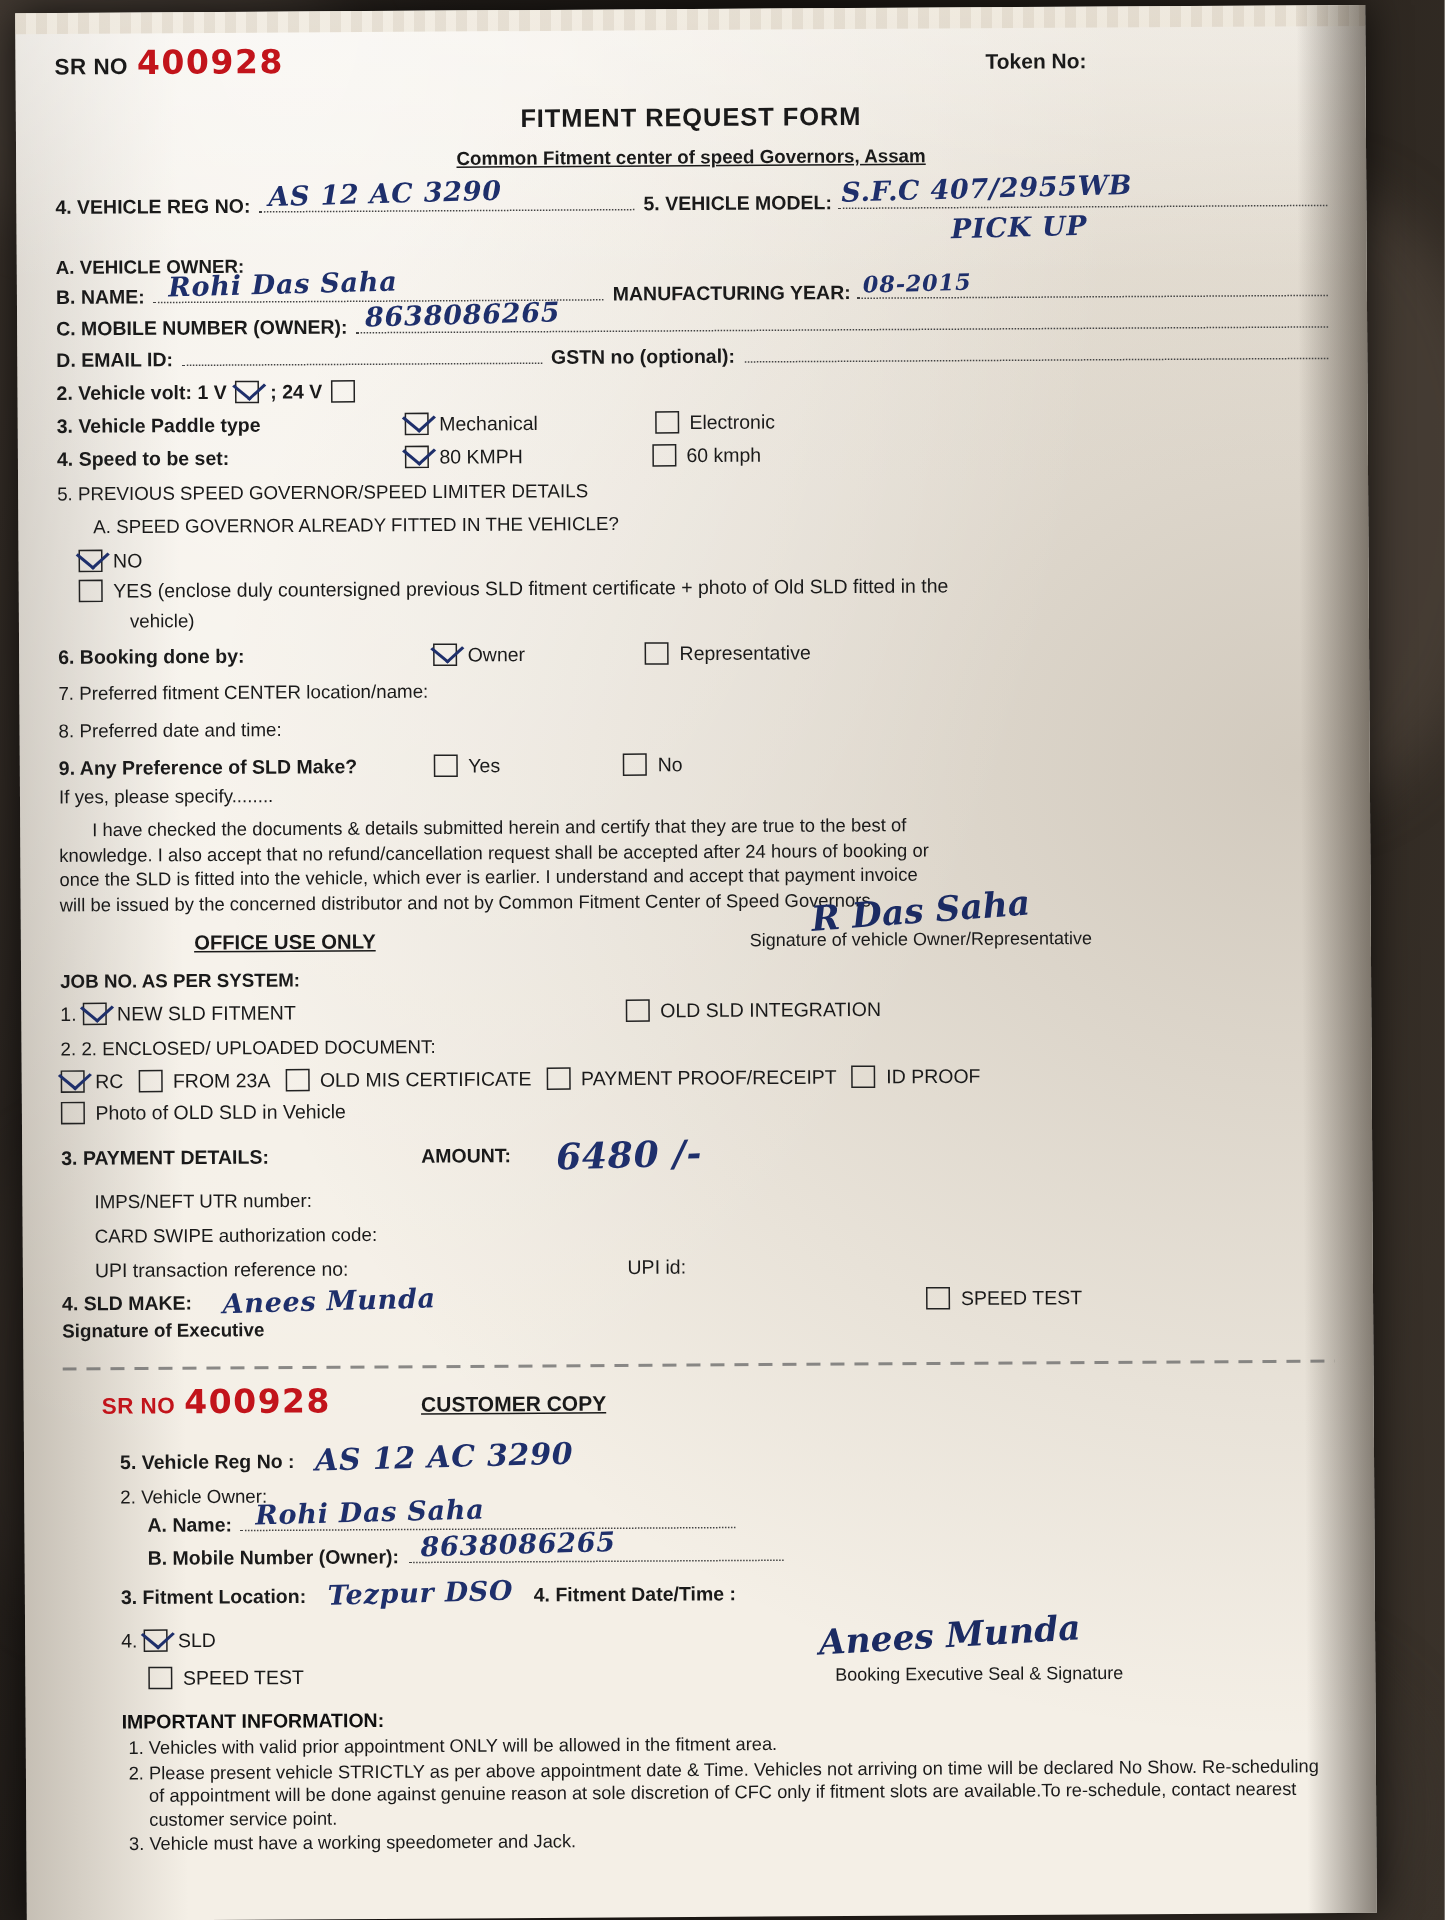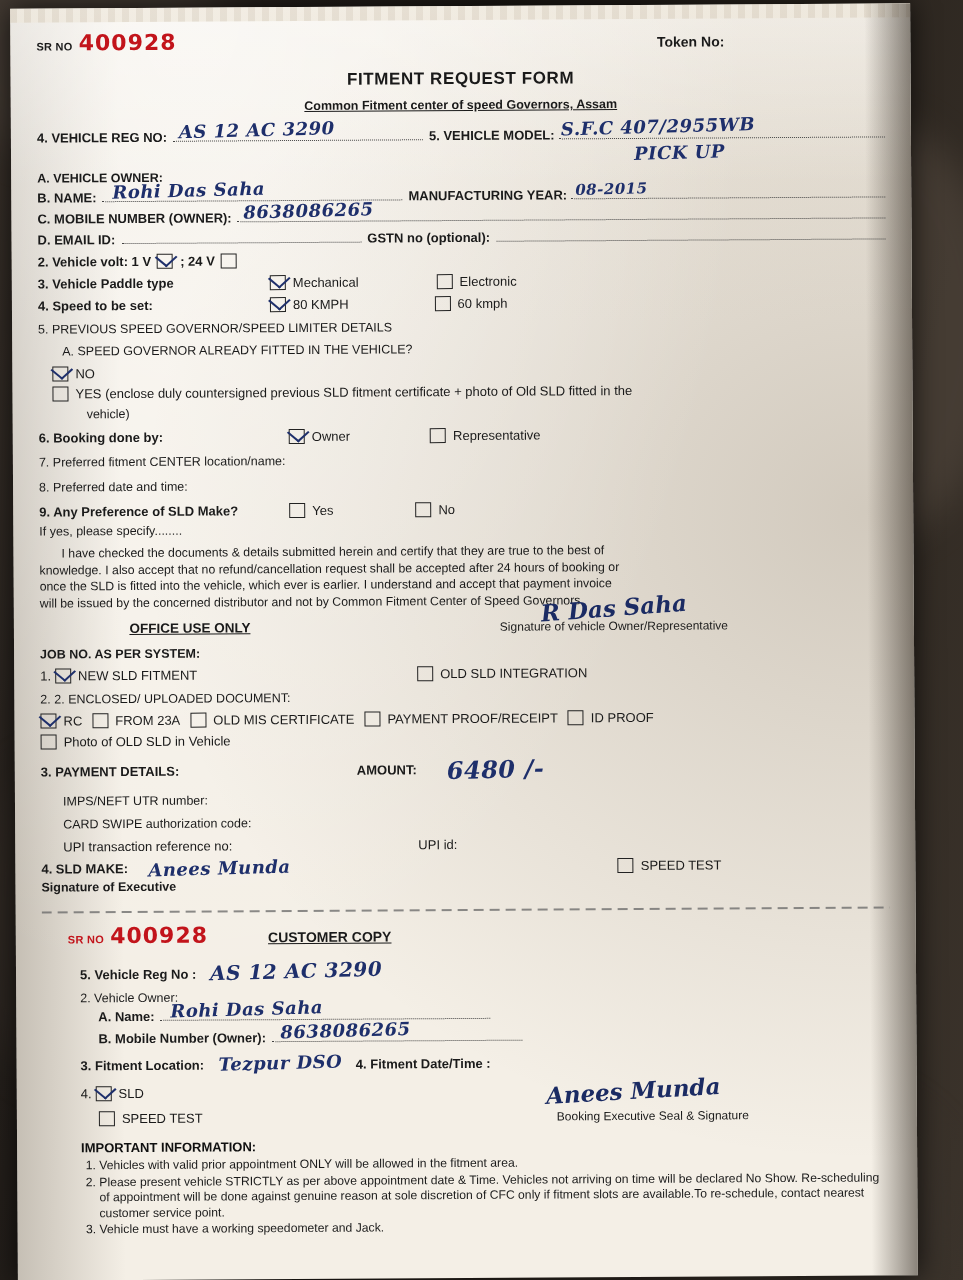--- a/index.html
+++ b/index.html
@@ -55,21 +55,21 @@
     font-style:italic;
     font-weight:700;
     letter-spacing:.5px;
     transform:rotate(-1.2deg);
     white-space:nowrap;
   }
   .hand.sm{font-size:15px;}
   .hand.md{font-size:18px;}
   .hand.lg{font-size:20px;}
 
-  .sr-label{font-weight:700;font-size:11px;letter-spacing:.3px;}
+  .sr-label{font-weight:700;font-size:15px;letter-spacing:.3px;}
   .sr-num{color:#c2141b;font-weight:700;font-size:22px;font-family:"DejaVu Sans",sans-serif;letter-spacing:1px;}
   .token{font-weight:700;font-size:14px;}
   .title{text-align:center;font-weight:700;font-size:17px;letter-spacing:.6px;margin-top:16px;}
   .subtitle{text-align:center;font-weight:700;font-size:12.5px;text-decoration:underline;margin-top:9px;}
 
   .line{position:relative;margin-top:5px;font-size:12.5px;line-height:16px;}
   .ln-label{font-weight:600;}
 
   
   .cb{display:inline-block;width:14px;height:13px;border:1.4px solid #222;background:transparent;position:relative;vertical-align:-2px;margin-right:7px;}
@@ -280,21 +280,21 @@
         <span>ID PROOF</span>
       </div>
 
       <div class="row" style="margin-top:6px;align-items:center;">
         <span class="cb"></span>
         <span>Photo of OLD SLD in Vehicle</span>
       </div>
 
       <div class="row" style="margin-top:8px;align-items:center;">
         <span class="ln-label" style="width:240px;">3.   PAYMENT DETAILS:</span>
-        <span class="ln-label" style="margin-left:76px;">AMOUNT:</span>
+        <span class="ln-label" style="">AMOUNT:</span>
         <span class="hand amount-hand" style="margin-left:30px;">6480 /-</span>
       </div>
 
       <div class="line" style="margin-left:22px;margin-top:7px;">IMPS/NEFT UTR number:</div>
       <div class="line" style="margin-left:22px;margin-top:7px;">CARD SWIPE authorization code:</div>
 
       <div class="row" style="margin-left:22px;margin-top:7px;align-items:center;">
         <span>UPI transaction reference no:</span>
         <span style="width:186px;"></span>
         <span>UPI id:</span>

